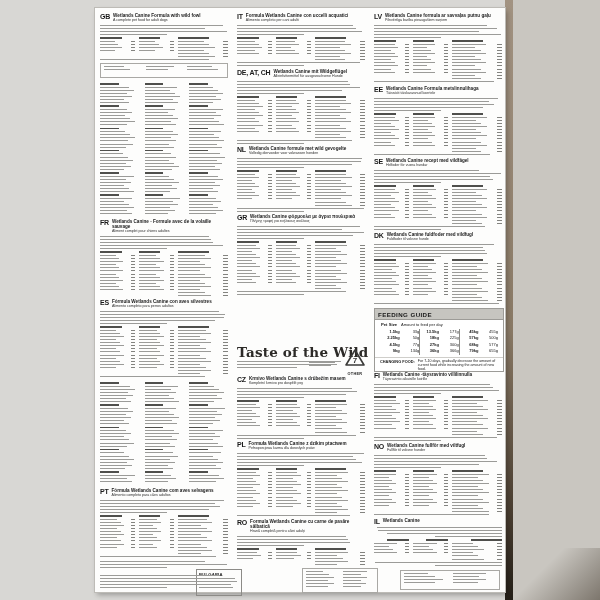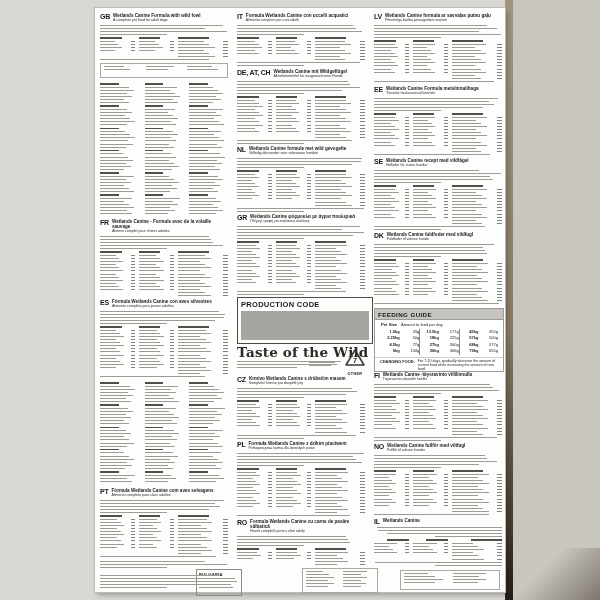--- a/index.html
+++ b/index.html
@@ -63,24 +63,20 @@
 </head>
 <body>
 
 <div id="stage">
   <div id="right-bg"></div>
   <div id="pkg-edge"></div>
   <div id="pkg-corner"></div>
 
   <div id="label">
 
-    <div id="prod-code" style="left:142px;top:289px;width:128px;height:41px;">
-      <div id="pc-title">PRODUCTION CODE</div>
-      <div id="pc-box"></div>
-    </div>
 
     <div id="logo-block" style="left:142px;top:337px;width:128px;height:30px;">
       <div id="logo-text">Taste of the Wild</div>
       <div class="logo-lines" id="logo-lines">
           <div class="tl" style="width: 100%;"></div>
           <div class="tl" style="width: 96%;"></div>
           <div class="tl" style="width: 58%;"></div>
         </div>
       <div id="made-lines">
           <div class="tl" style="width: 100%;"></div>

